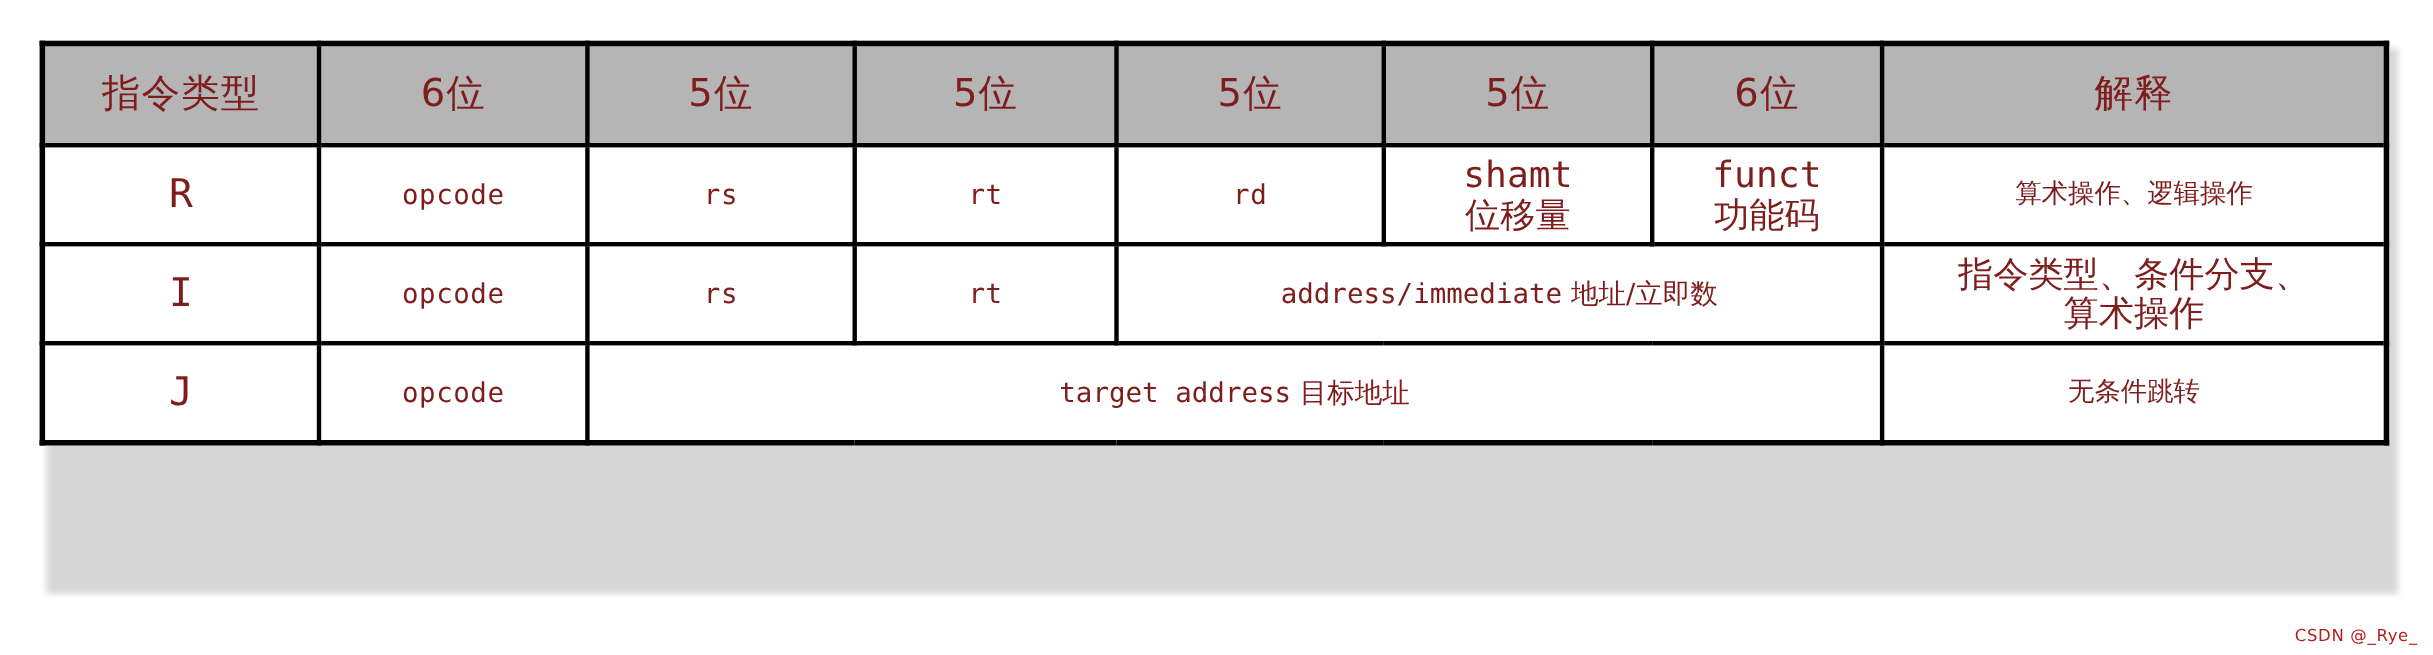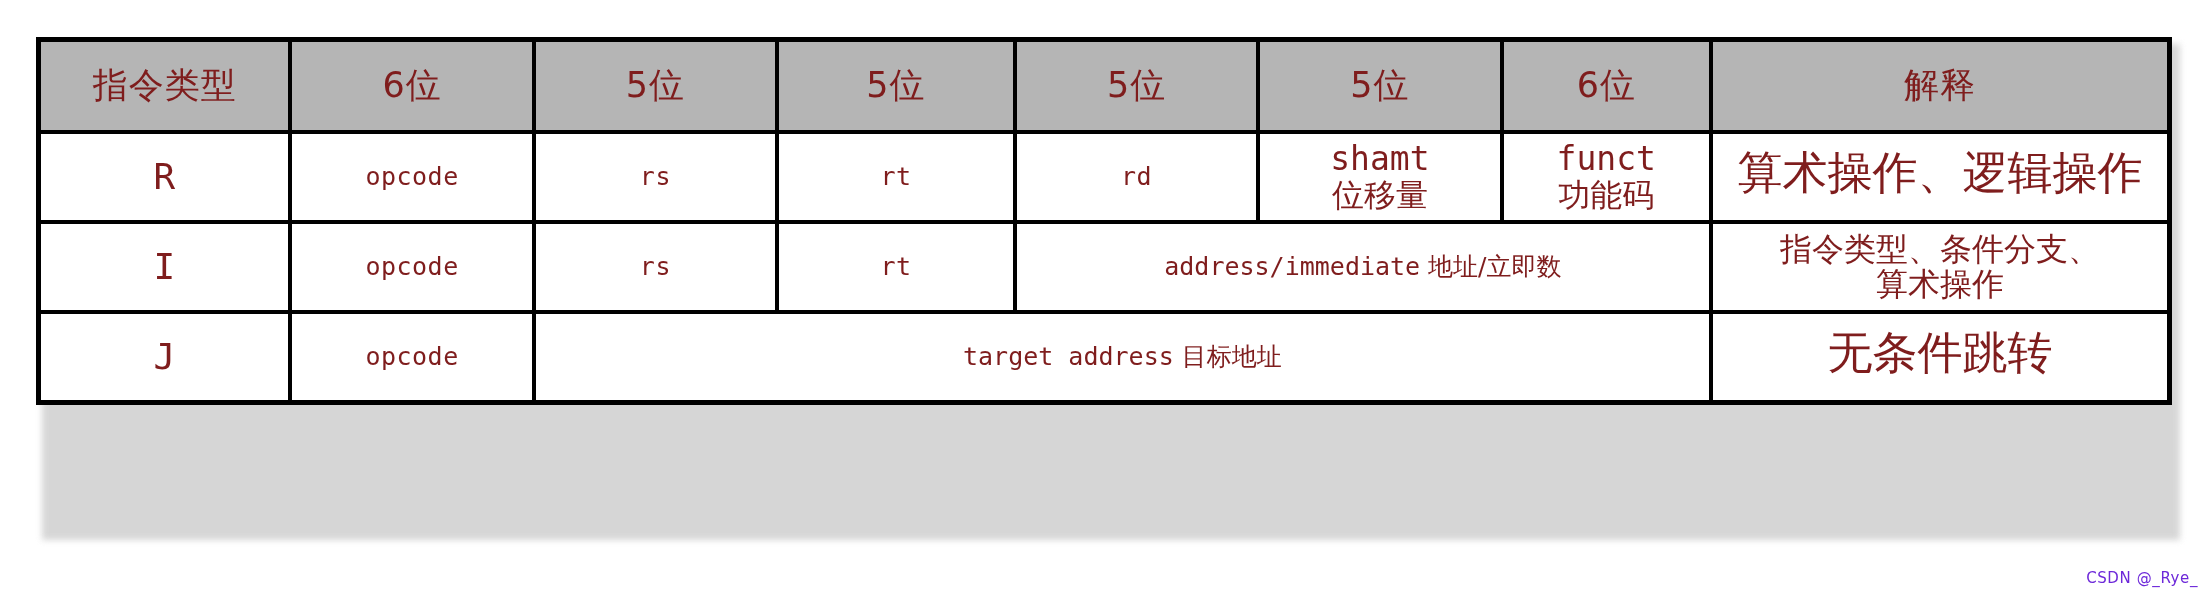--- a/index.html
+++ b/index.html
@@ -80,22 +80,22 @@
     font-family: "DejaVu Sans Mono", "Liberation Mono", monospace;
     font-size: 25px;
     letter-spacing: 0.5px;
   }
   .code-lg {
     font-family: "DejaVu Sans Mono", "Liberation Mono", monospace;
     font-size: 36px;
     letter-spacing: 0.5px;
   }
   .cn {
-    font-family: Liberation Mono, monospace;
-    font-size: 45px;
+    font-family: Liberation Sans, sans-serif;
+    font-size: 24px;
   }
 
   .two-line {
     display: flex;
     flex-direction: column;
     align-items: center;
     justify-content: center;
     line-height: 1.1;
   }
   .two-line .l1 {
@@ -122,21 +122,21 @@
     font-family: "DejaVu Sans", "Liberation Sans", sans-serif;
   }
 
   
   #watermark {
     position: absolute;
     right: 14px;
     bottom: 8px;
     font-family: "DejaVu Sans", "Liberation Sans", sans-serif;
     font-size: 15px;
-    color: #6d28d9;
+    color: #b91c1c;
     letter-spacing: 0.6px;
     white-space: nowrap;
   }
 </style>
 </head>
 <body>
 
 <div id="canvas">
 
   <div id="table-shadow"></div>

